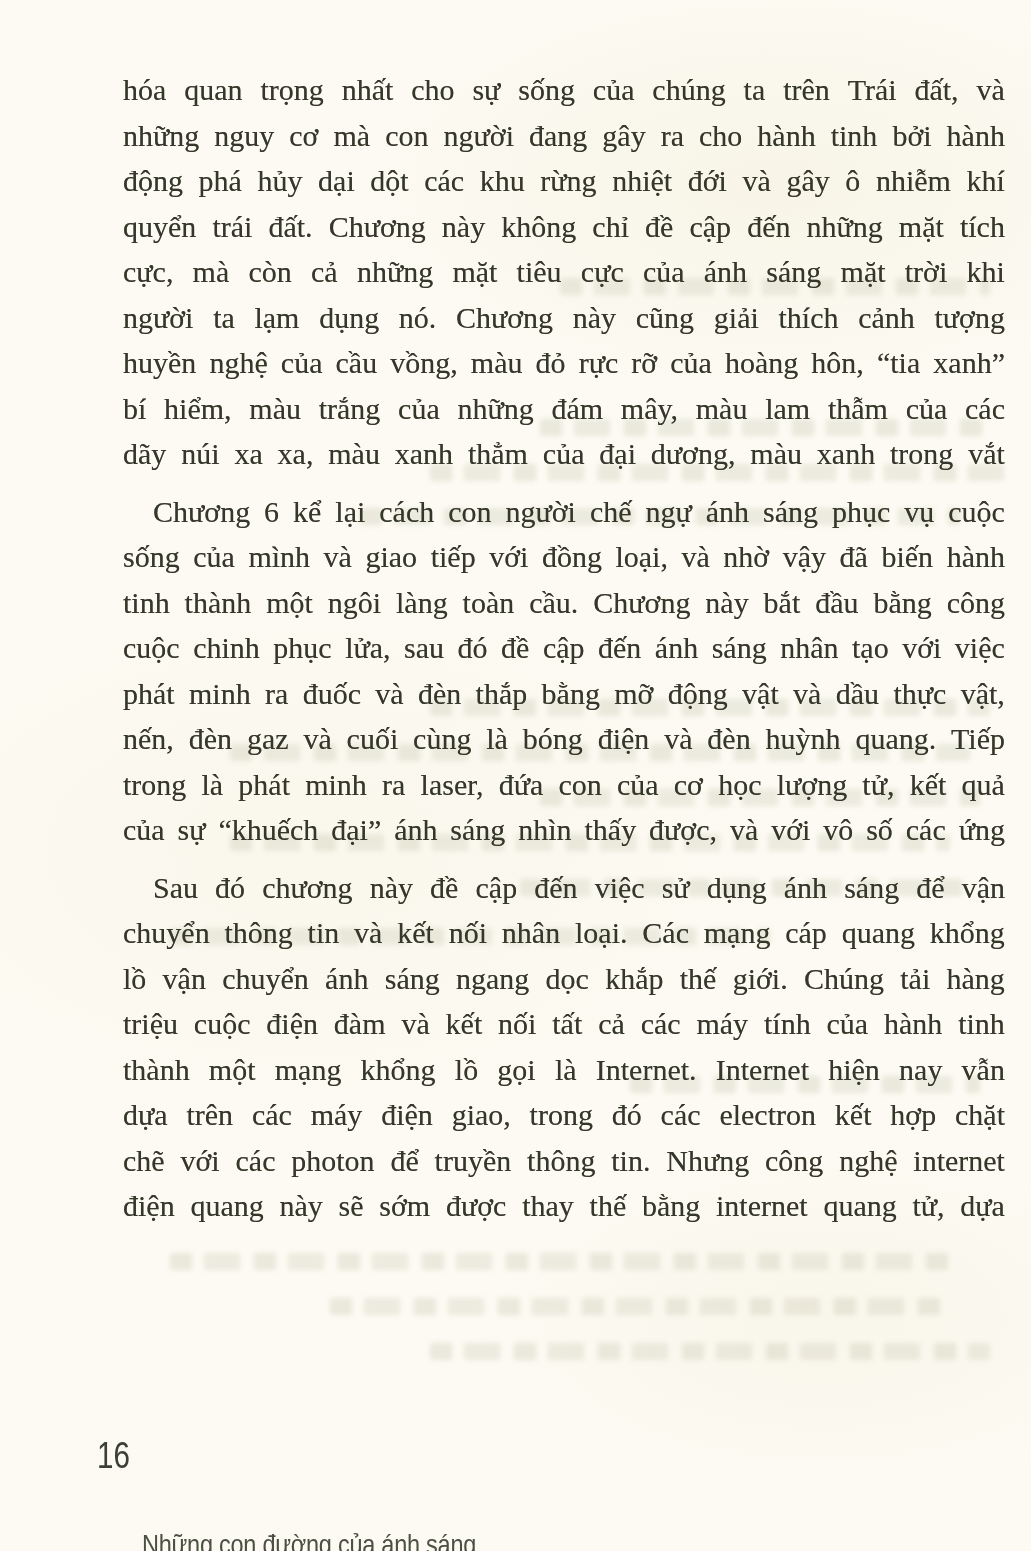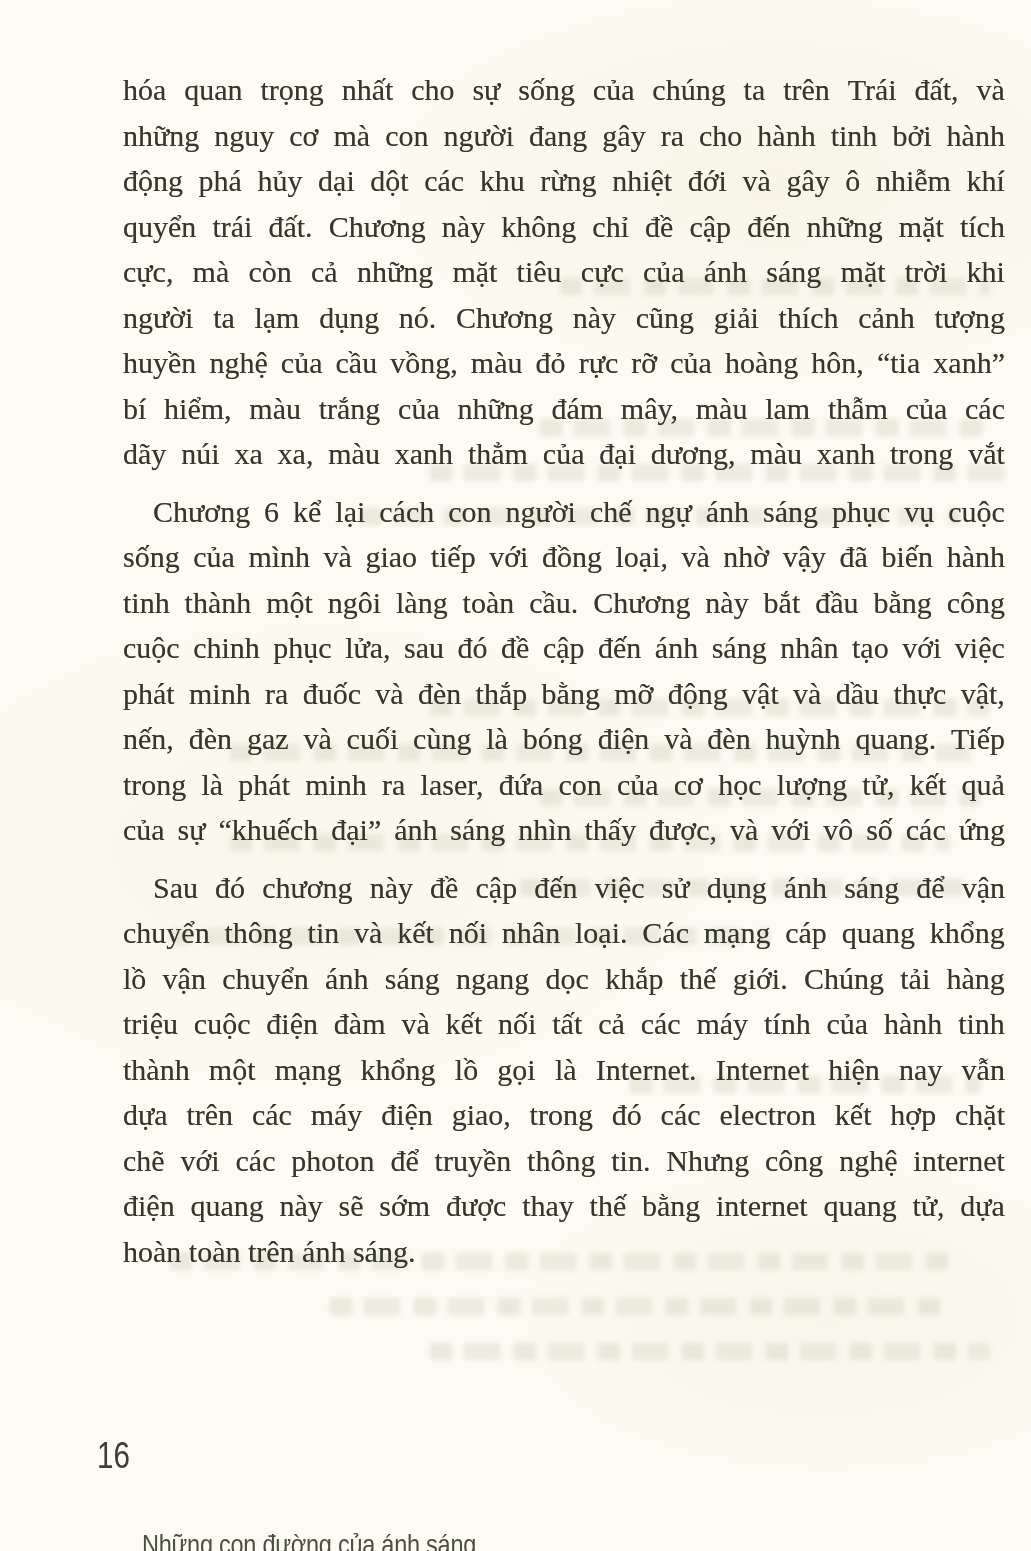--- a/index.html
+++ b/index.html
@@ -114,21 +114,20 @@
       </div>
       <div class="para">
         <div class="line indent"><span>Sau</span><span>đó</span><span>chương</span><span>này</span><span>đề</span><span>cập</span><span>đến</span><span>việc</span><span>sử</span><span>dụng</span><span>ánh</span><span>sáng</span><span>để</span><span>vận</span></div>
         <div class="line"><span>chuyển</span><span>thông</span><span>tin</span><span>và</span><span>kết</span><span>nối</span><span>nhân</span><span>loại.</span><span>Các</span><span>mạng</span><span>cáp</span><span>quang</span><span>khổng</span></div>
         <div class="line"><span>lồ</span><span>vận</span><span>chuyển</span><span>ánh</span><span>sáng</span><span>ngang</span><span>dọc</span><span>khắp</span><span>thế</span><span>giới.</span><span>Chúng</span><span>tải</span><span>hàng</span></div>
         <div class="line"><span>triệu</span><span>cuộc</span><span>điện</span><span>đàm</span><span>và</span><span>kết</span><span>nối</span><span>tất</span><span>cả</span><span>các</span><span>máy</span><span>tính</span><span>của</span><span>hành</span><span>tinh</span></div>
         <div class="line"><span>thành</span><span>một</span><span>mạng</span><span>khổng</span><span>lồ</span><span>gọi</span><span>là</span><span>Internet.</span><span>Internet</span><span>hiện</span><span>nay</span><span>vẫn</span></div>
         <div class="line"><span>dựa</span><span>trên</span><span>các</span><span>máy</span><span>điện</span><span>giao,</span><span>trong</span><span>đó</span><span>các</span><span>electron</span><span>kết</span><span>hợp</span><span>chặt</span></div>
         <div class="line"><span>chẽ</span><span>với</span><span>các</span><span>photon</span><span>để</span><span>truyền</span><span>thông</span><span>tin.</span><span>Nhưng</span><span>công</span><span>nghệ</span><span>internet</span></div>
         <div class="line"><span>điện</span><span>quang</span><span>này</span><span>sẽ</span><span>sớm</span><span>được</span><span>thay</span><span>thế</span><span>bằng</span><span>internet</span><span>quang</span><span>tử,</span><span>dựa</span></div>
-        <div class="line last">hoàn toàn trên ánh sáng.</div>
       </div>
     </main>
 
   <footer class="page-footer">
     <span class="page-number"><span class="cond">16</span></span>
     <span class="running-title"><span class="cond">Những con đường của ánh sáng</span></span>
   </footer>
 </div>
 
 </body></html>

